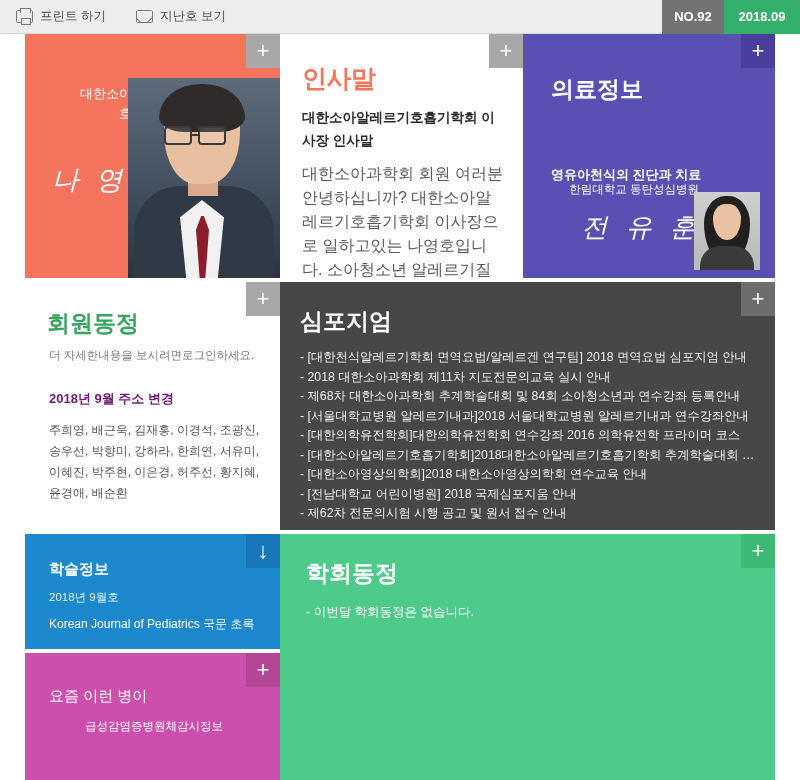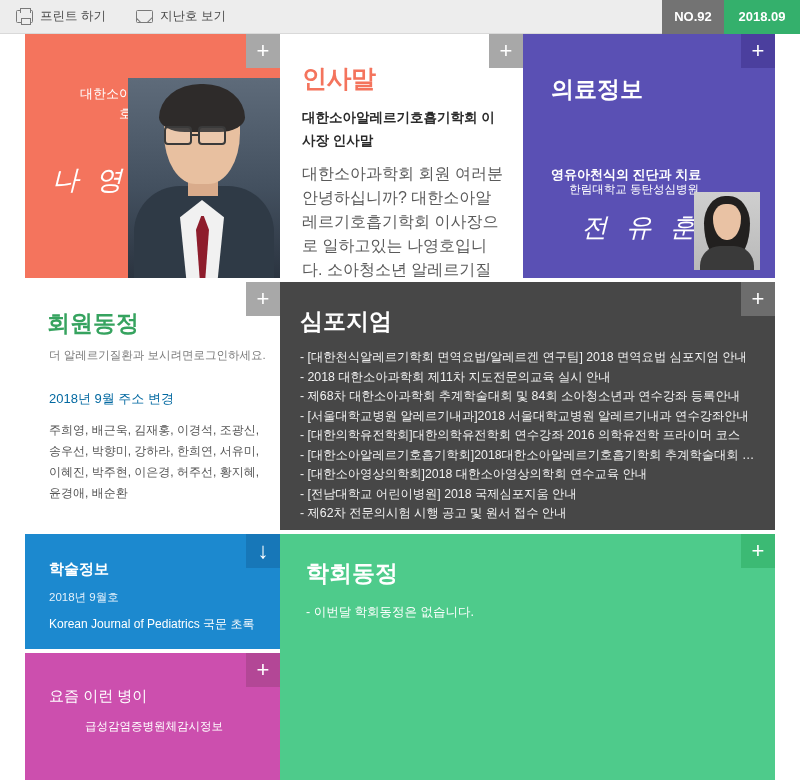--- a/index.html
+++ b/index.html
@@ -214,21 +214,21 @@
   .mem-title {
     position: absolute; left: 22px; top: 26px;
     font-size: 23px; font-weight: bold; color: #36a35f;
   }
   .mem-sub {
     position: absolute; left: 24px; top: 66px; right: 14px;
     font-size: 11.5px; color: #7a7a7a;
   }
   .mem-head {
     position: absolute; left: 24px; top: 108px; right: 30px;
-    font-size: 13px; font-weight: normal; color: #0369a1;
+    font-size: 13px; font-weight: bold; color: #701a75;
   }
   .mem-body {
     position: absolute; left: 24px; top: 138px; right: 14px;
     font-size: 12px; color: #555555; line-height: 21px;
   }
 
   
   .card-notice {
     left: 280px; top: 282px; width: 495px; height: 248px;
     background: #474747;
@@ -350,21 +350,21 @@
     <div class="med-person">
       <div class="mp-hair"></div>
       <div class="mp-face"></div>
       <div class="mp-body"></div>
     </div>
   </div>
 
   <div class="card card-member">
     <div class="corner-btn gray">+</div>
     <div class="mem-title">회원동정</div>
-    <div class="mem-sub">더 알레르기질환과 보시려면로그인하세요.</div>
+    <div class="mem-sub">더 자세한내용을 보시려면로그인하세요.</div>
     <div class="mem-head">2018년 9월 주소 변경</div>
     <div class="mem-body">주희영, 배근욱, 김재홍, 이경석, 조광신, 송우선, 박향미, 강하라, 한희연, 서유미, 이혜진, 박주현, 이은경, 허주선, 황지혜, 윤경애, 배순환</div>
   </div>
 
   <div class="card card-notice">
     <div class="corner-btn dark">+</div>
     <div class="not-title">심포지엄</div>
     <ul class="not-list">
       <li>- [대한천식알레르기학회 면역요법/알레르겐 연구팀] 2018 면역요법 심포지엄 안내</li>
       <li>- 2018 대한소아과학회 제11차 지도전문의교육 실시 안내</li>

